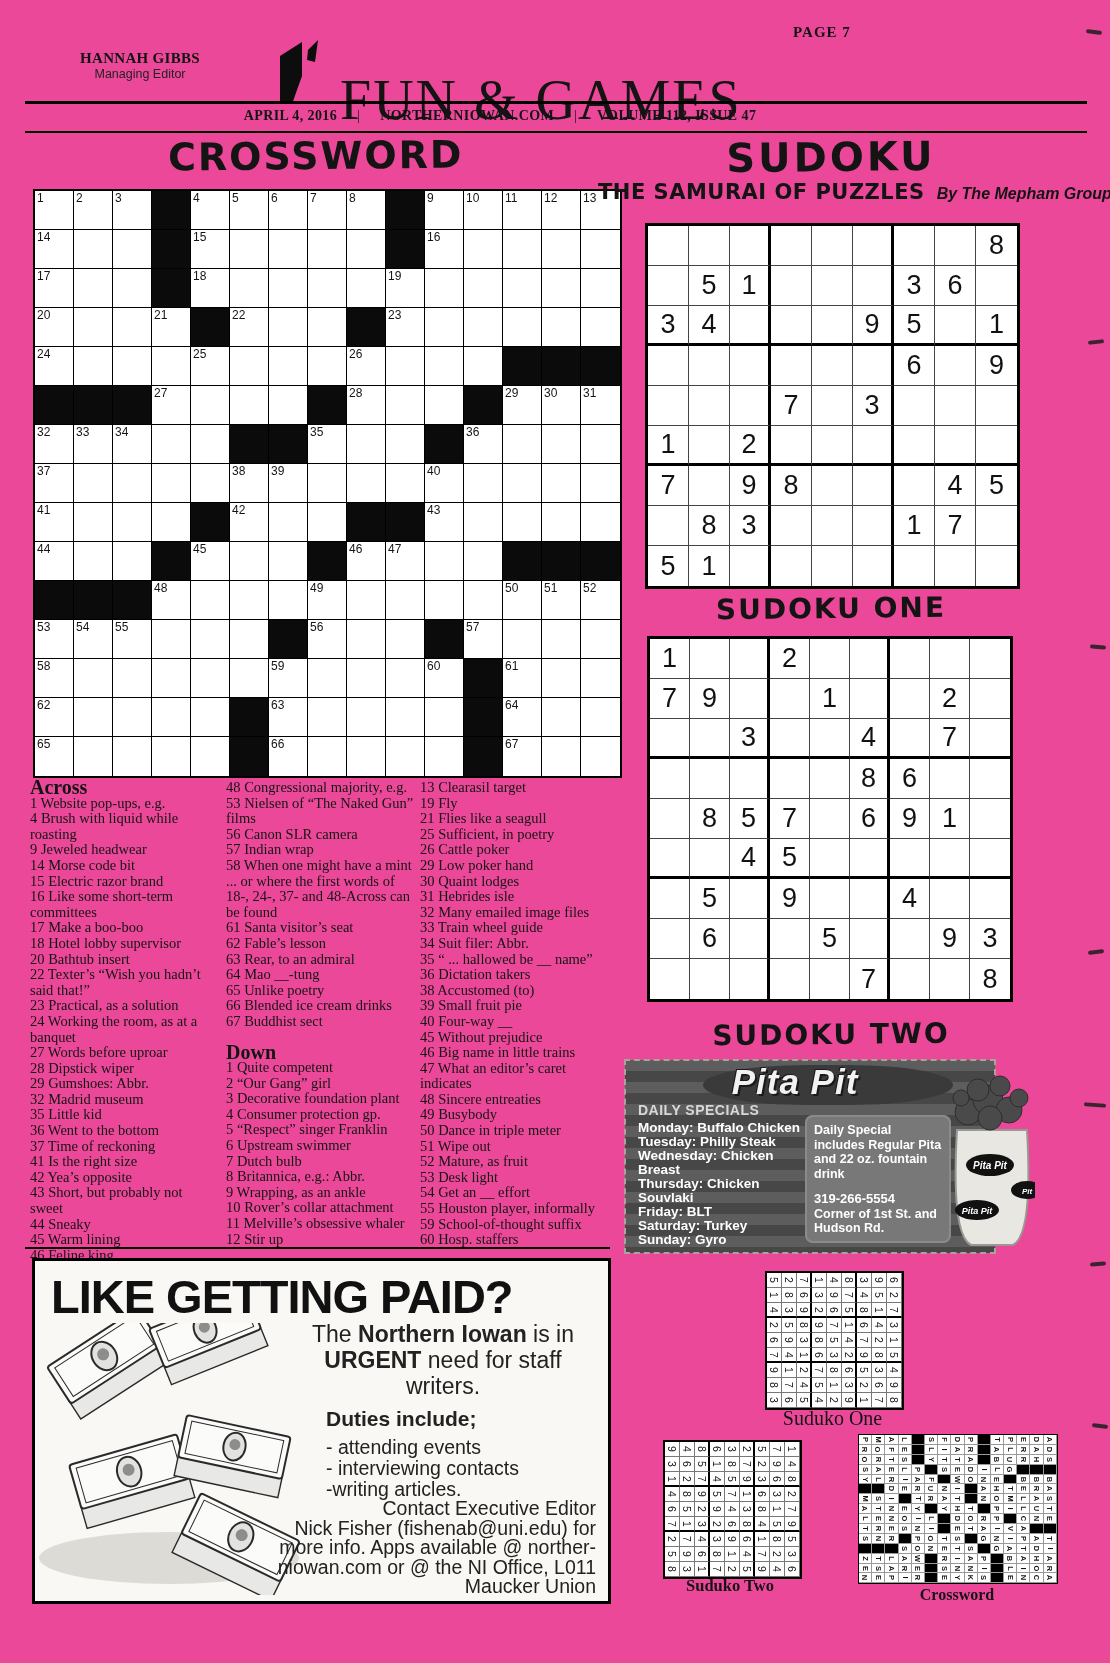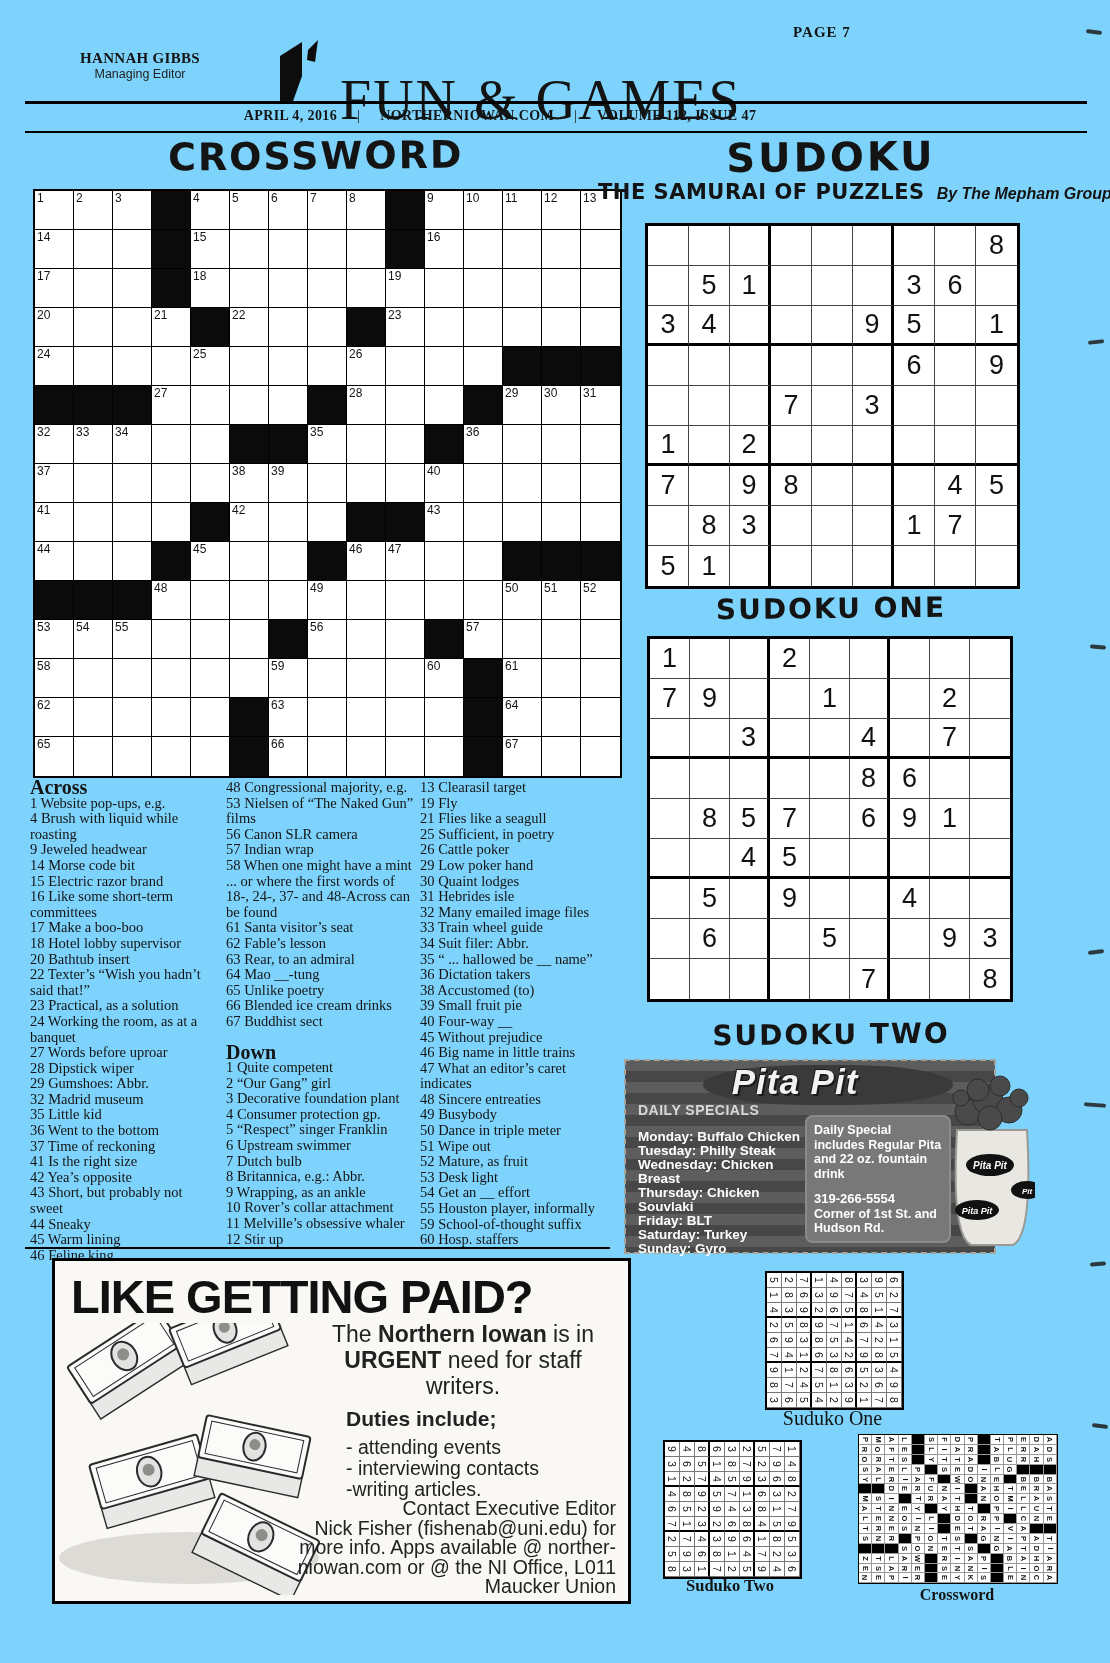--- a/index.html
+++ b/index.html
@@ -1,16 +1,16 @@
 <!DOCTYPE html>
 <html><head>
 <meta charset="utf-8">
 <style>
   html,body{margin:0;padding:0;background:#d8d6d2;}
-  .page{position:relative;width:1110px;height:1663px;margin:0 auto;background:#7dd3fc;
+  .page{position:relative;width:1110px;height:1663px;margin:0 auto;background:#ec4899;
         font-family:"Liberation Serif",serif;color:#141414;overflow:hidden;}
   .abs{position:absolute;}
 
   
   .page-number{left:793px;top:24px;font-weight:bold;font-size:15px;letter-spacing:1px;}
   .editor{left:50px;top:50px;width:180px;text-align:center;}
   .editor .name{font-weight:bold;font-size:15px;letter-spacing:.3px;}
   .editor .title{font-family:"Liberation Sans",sans-serif;font-size:12.5px;color:#222;}
   .section-title{left:340px;top:40px;font-size:56px;letter-spacing:2px;margin-top:28px;}
   .rule-top{left:25px;top:101px;width:1062px;height:3px;background:#000;}
@@ -60,32 +60,32 @@
 
   
   #pita{left:625px;top:1060px;width:370px;height:193px;
         background:repeating-linear-gradient(180deg,#5d5d5d 0 11px,#474747 11px 22px);
         outline:2px dashed #a7a49e;outline-offset:-1px;font-family:"Liberation Sans",sans-serif;}
   .pita-cap{position:absolute;left:78px;top:5px;width:250px;height:40px;background:#3a3a3a;border-radius:50%/60%;}
   .pita-brand{position:absolute;left:0;top:2px;width:340px;text-align:center;color:#f2f2f2;
               font-weight:800;font-style:italic;font-size:35px;letter-spacing:1px;
               text-shadow:2px 2px 0 #1a1a1a, -1px -1px 0 #1a1a1a;}
   .pita-left{position:absolute;left:13px;top:42px;width:165px;color:#fff;}
-  .pita-specials-h{color:#d8d8d8;font-weight:bold;font-size:14px;letter-spacing:.5px;margin-bottom:12px;}
+  .pita-specials-h{color:#d8d8d8;font-weight:bold;font-size:14px;letter-spacing:.5px;margin-bottom:3px;}
   .special{font-weight:bold;font-size:13.5px;line-height:14px;}
   .pita-mid{position:absolute;left:180px;top:55px;width:146px;height:128px;background:#787878;
             border-radius:8px;box-shadow:0 0 0 2px #8a8a8a inset;}
   .pita-offer{margin:8px 9px 0 9px;color:#fff;font-weight:bold;font-size:12.5px;line-height:14.5px;}
   .pita-phone{margin:10px 9px 0 9px;color:#fff;font-weight:bold;font-size:13px;}
   .pita-addr{margin:1px 9px 0 9px;color:#fff;font-weight:bold;font-size:12.5px;line-height:14px;}
 
   
   .rule-bl{left:25px;top:1247px;width:585px;height:2px;background:#000;}
   #staff-ad{left:32px;top:1258px;width:573px;height:340px;border:3px solid #000;background:#f9f8f4;
-            font-family:"Liberation Sans",sans-serif;margin-left:20px;}
+            font-family:"Liberation Sans",sans-serif;}
   .ad-headline{position:absolute;left:16px;top:8px;font-size:47px;font-weight:700;letter-spacing:-1px;color:#111;}
   .ad-intro{position:absolute;left:252px;top:60px;width:312px;text-align:center;font-size:23px;line-height:26px;color:#222;}
   .ad-duties-wrap{position:absolute;left:291px;top:146px;width:270px;color:#222;}
   .ad-duties-h{font-weight:bold;font-size:21px;margin-bottom:6px;}
   .duty{font-size:19.5px;line-height:21px;}
   .ad-contact{position:absolute;right:12px;top:238px;width:340px;text-align:right;font-size:19.5px;line-height:19.5px;color:#222;}
 
   
   .solgrid{display:grid;border:2px solid #000;background:#fff;}
   #sol-one{left:765px;top:1271px;grid-template-columns:repeat(9,15px);grid-template-rows:repeat(9,15px);}

